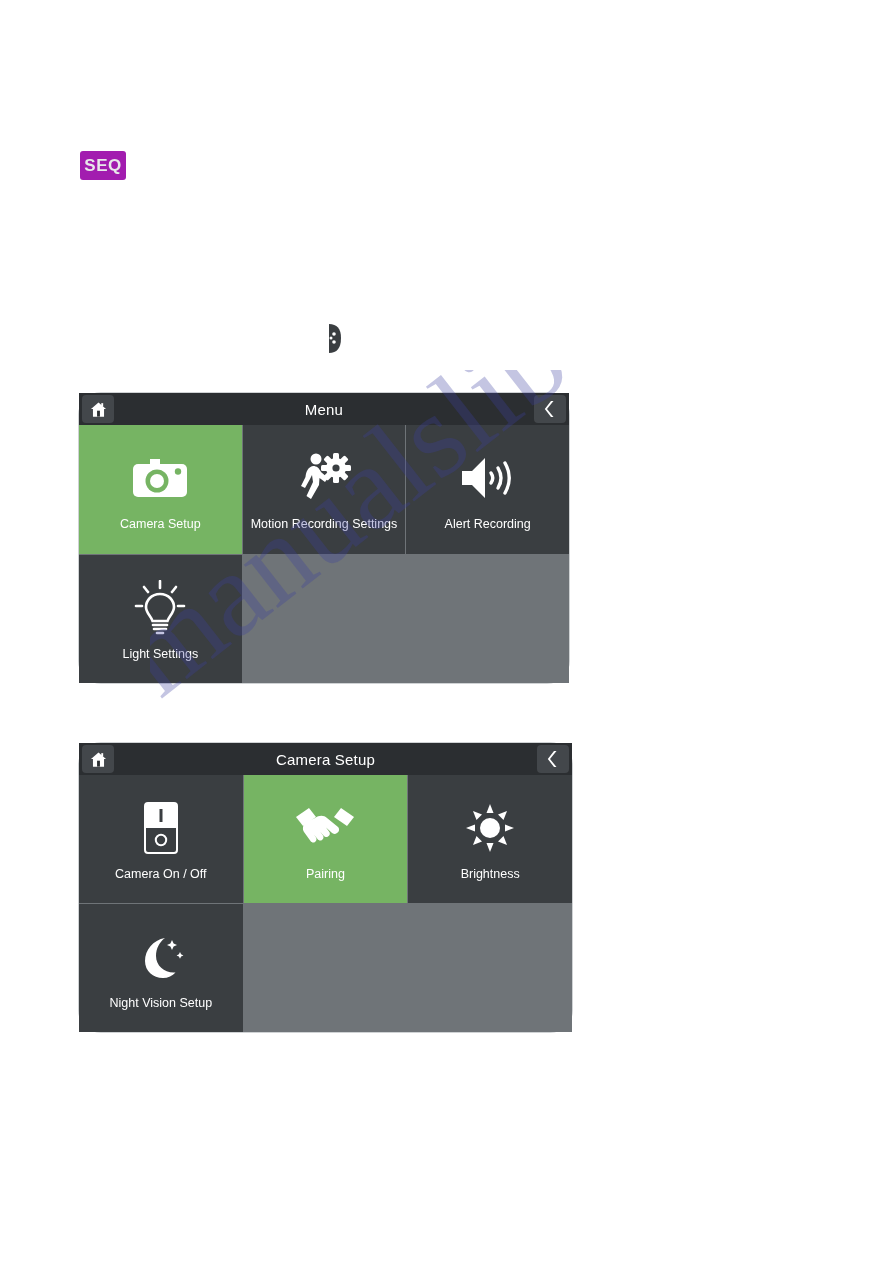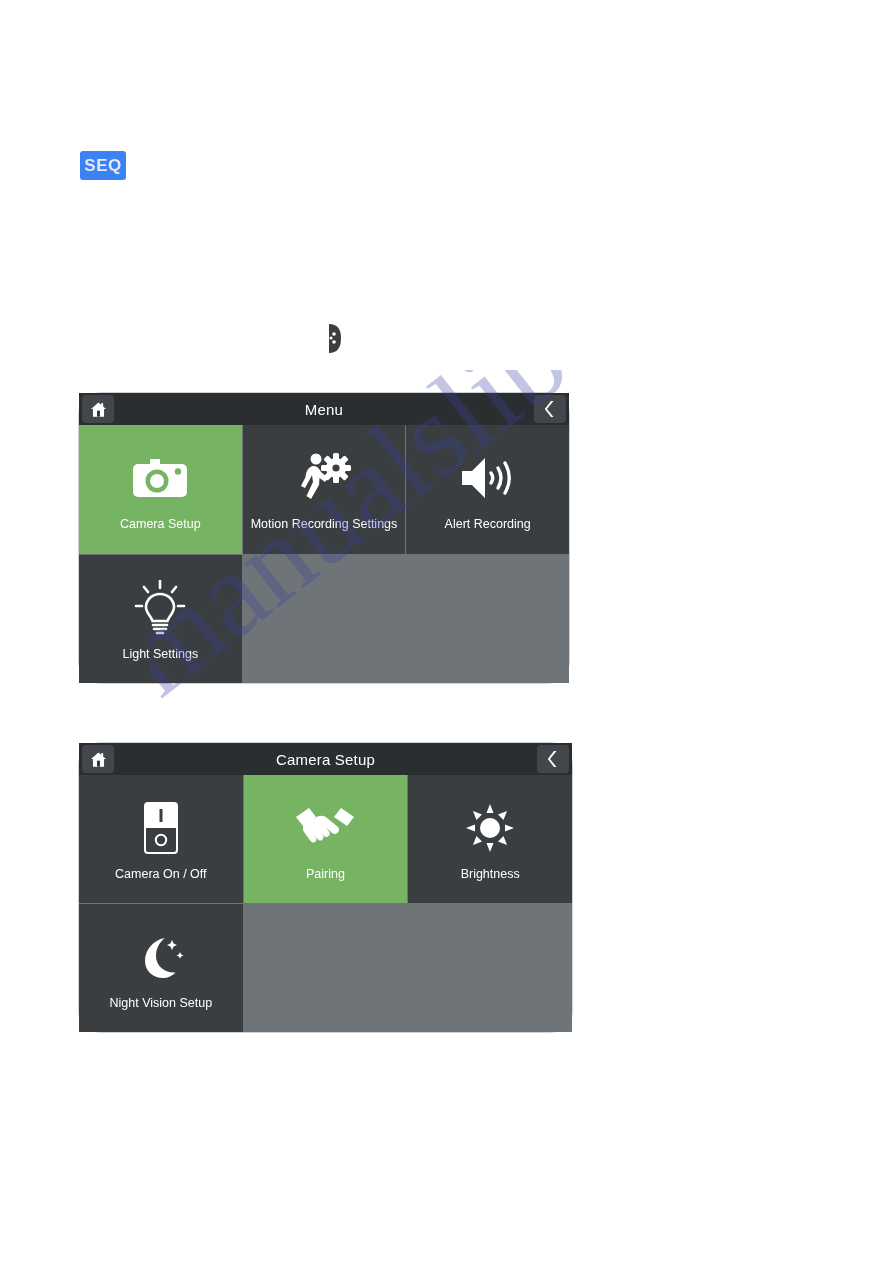--- a/index.html
+++ b/index.html
@@ -27,21 +27,21 @@
   }
   .watermark svg { width: 100%; height: 100%; }
 
   
   .seq-badge {
     position: absolute;
     left: 80px;
     top: 151px;
     width: 46px;
     height: 29px;
-    background: #3b82f6;
+    background: #a21caf;
     border-radius: 3px;
     display: flex;
     align-items: center;
     justify-content: center;
   }
   .seq-badge span {
     color: #e8e9ea;
     font-size: 17px;
     font-weight: bold;
     letter-spacing: 0.5px;

